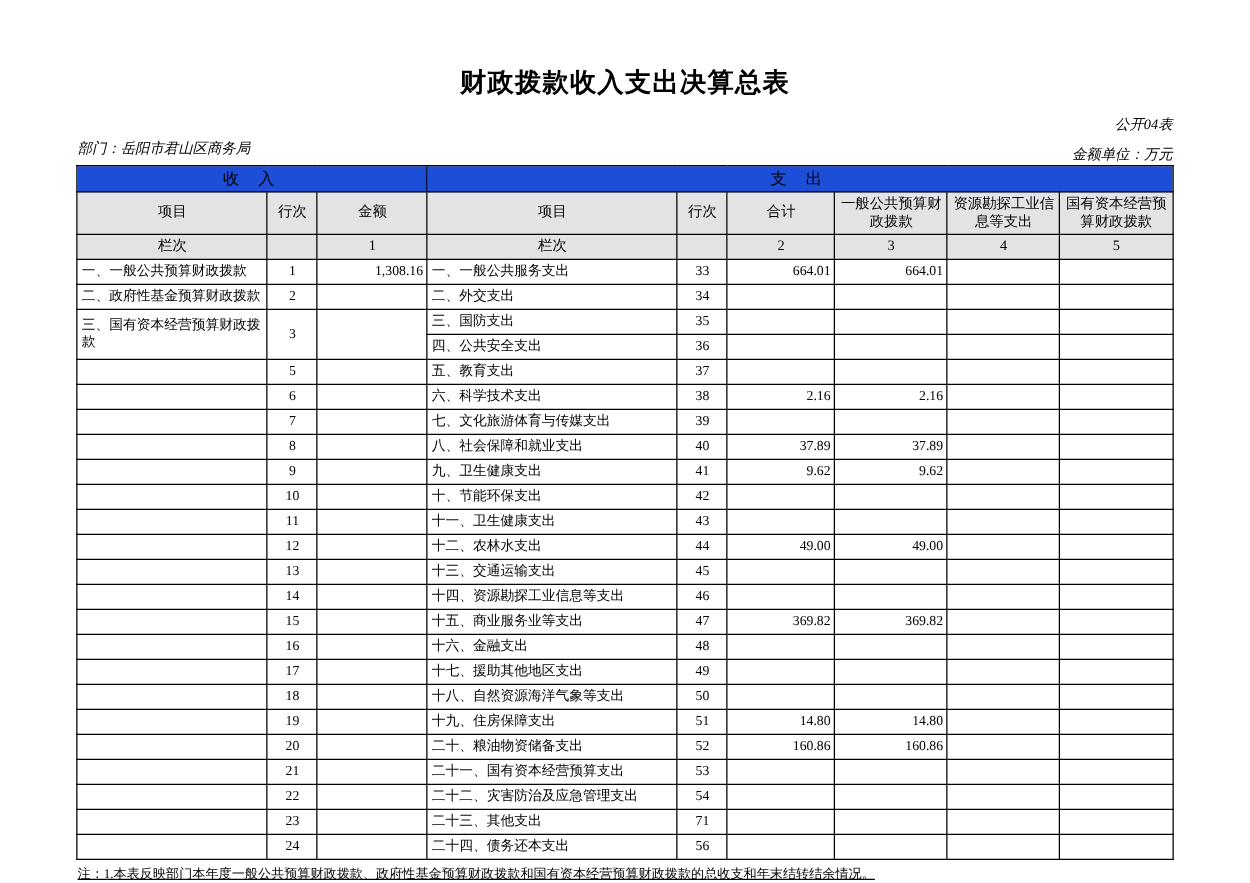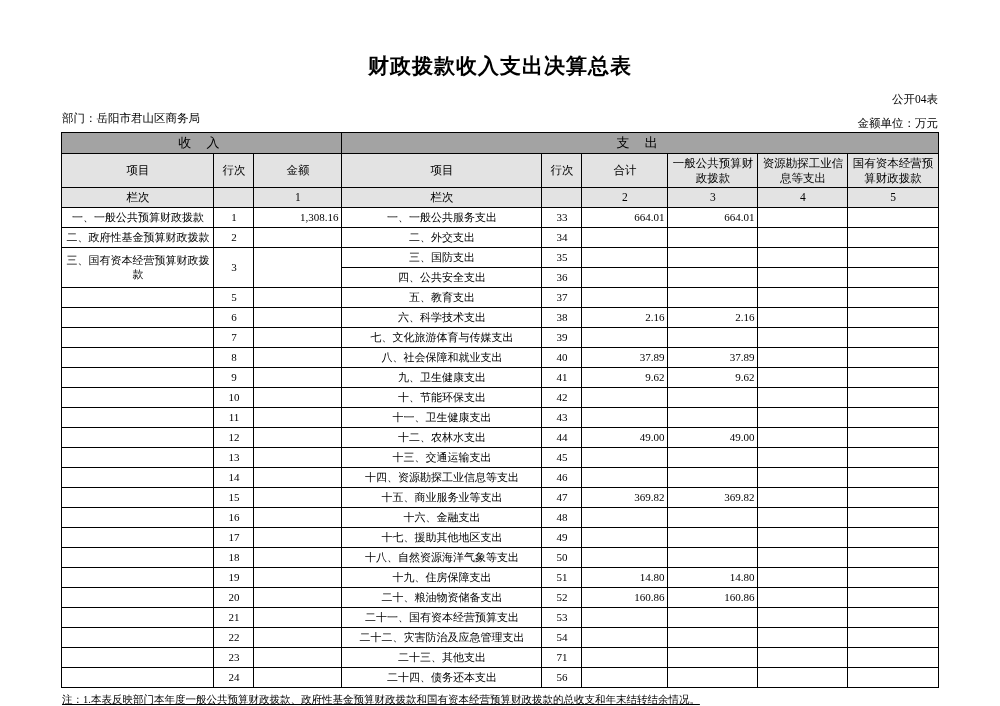--- a/index.html
+++ b/index.html
@@ -39,20 +39,21 @@
   .meta-left {
     position: absolute;
     left: 62px;
     font-size: 11.5px;
     white-space: nowrap;
   }
   .meta-block {
     margin-top: 12px;
     height: 40px;
     position: relative;
+    font-style: italic;
   }
   .meta-block .r1 { top: 0px; }
   .meta-block .r2 { top: 24px; }
   .meta-block .l1 { top: 19px; }
 
   table.fin {
     border-collapse: collapse;
     margin: 0 auto;
     width: 876px;
     table-layout: fixed;
@@ -66,33 +67,33 @@
     font-weight: normal;
     height: 20px;
     box-sizing: border-box;
   }
   .hdr {
     background: #e3e3e3;
     text-align: center;
     font-size: 11.5px;
   }
   .hdr-big {
-    background: #a3a3a3;
+    background: #1d4ed8;
     text-align: center;
     font-size: 13px;
     letter-spacing: 6px;
   }
   .c { text-align: center; }
   .num {
     text-align: right;
     padding-right: 8px;
     font-family: "Liberation Serif", "DejaVu Serif", serif;
   }
   .item-cell {
-    text-align: center;
+    text-align: left;
     padding-left: 4px;
     white-space: normal;
   }
   .notes {
     width: 876px;
     margin: 4px auto 0 auto;
     font-size: 10.5px;
     line-height: 1.5;
     text-decoration: underline;
   }

